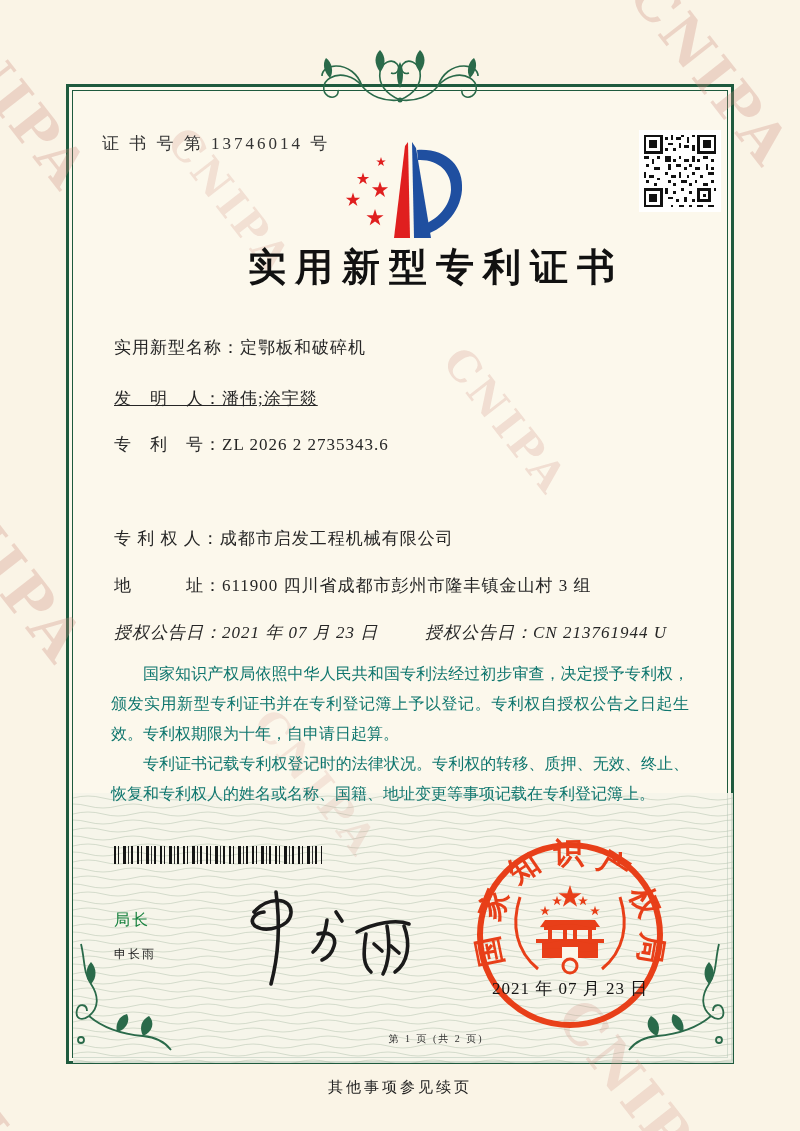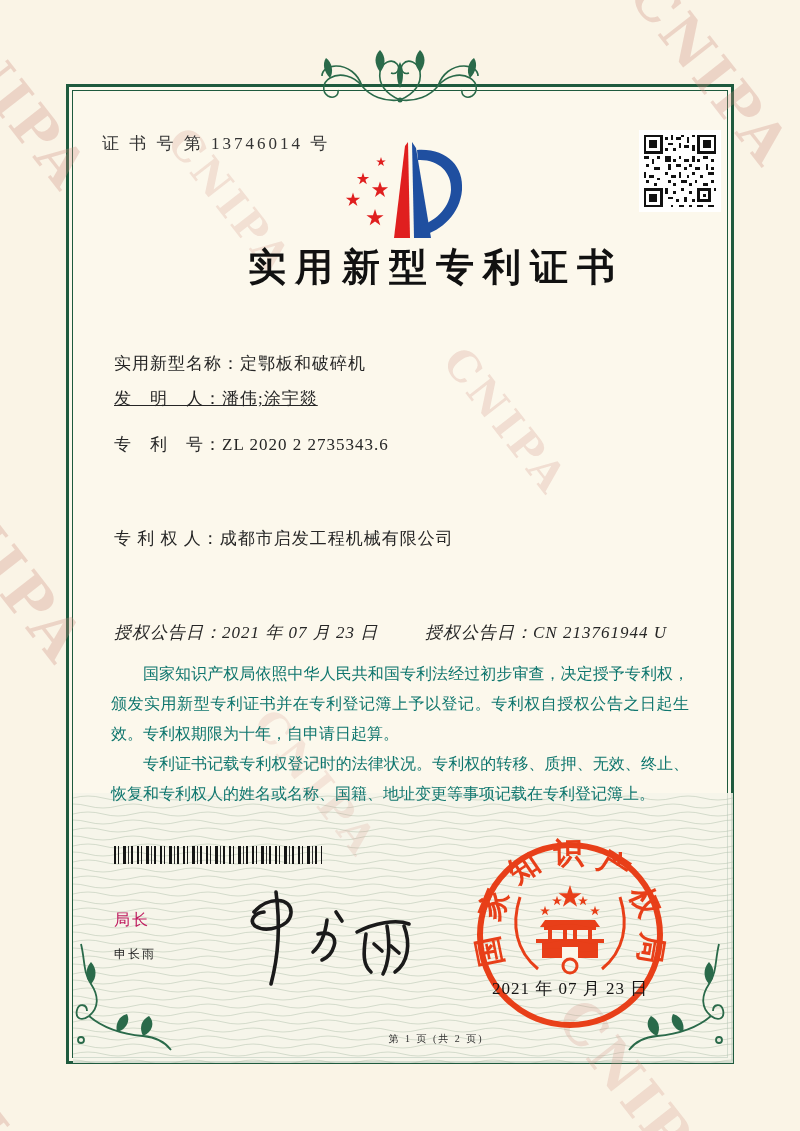--- a/index.html
+++ b/index.html
@@ -29,40 +29,40 @@
   .cert-no{position:absolute; left:36px; top:48px; font-size:17px; letter-spacing:3px; color:#333;}
   .qr{position:absolute; left:573px; top:46px; width:78px; height:78px; background:#fff; padding:2px;}
   .logo{position:absolute; left:268px; top:48px;}
   .title{
     position:absolute; left:0; top:158px; width:100%; text-align:center;
     font-size:38px; font-weight:bold; letter-spacing:9px; color:#111;
   }
   
   .field{position:absolute; left:48px; font-size:17px; letter-spacing:1px; white-space:nowrap; color:#262626;}
   .field .lab{color:#262626;}
-  .f0{top:268px;} .f1{top:303px;text-decoration:underline;} .f2{top:349px;} .f3{top:396px;} .f4{top:443px;} .f5{top:490px;}
+  .f0{top:252px;} .f1{top:303px;text-decoration:underline;} .f2{top:349px;} .f3{top:396px;} .f4{top:443px;} .f5{top:490px;}
   .grant{top:537px;font-style:italic;}
   .grant .g2{position:absolute; left:311px; top:0; white-space:nowrap;}
   
   .paras{position:absolute; left:45px; top:575px; width:578px; font-size:16px;
          line-height:30px; text-align:justify; color:#0f766e;}
   .paras p{margin:0; text-indent:2em;}
   
   .waves{position:absolute; left:4px; top:706px; pointer-events:none;}
   .barcode{
     position:absolute; left:48px; top:762px; width:208px; height:18px;
     background-image:repeating-linear-gradient(90deg,
       #151515 0px,#151515 2px, rgba(0,0,0,0) 2px, rgba(0,0,0,0) 4px,
       #151515 4px,#151515 5px, rgba(0,0,0,0) 5px, rgba(0,0,0,0) 9px,
       #151515 9px,#151515 12px, rgba(0,0,0,0) 12px, rgba(0,0,0,0) 14px,
       #2b2b2b 14px,#2b2b2b 15px, rgba(0,0,0,0) 15px, rgba(0,0,0,0) 17px,
       #151515 17px,#151515 19px, rgba(0,0,0,0) 19px, rgba(0,0,0,0) 23px);
   }
   .sig-title{position:absolute; left:48px; top:826px; font-size:16px; letter-spacing:2px;
-             font-family:"Liberation Sans","DejaVu Sans",sans-serif; color:#be185d;}
+             font-family:"Liberation Sans","DejaVu Sans",sans-serif; color:#15803d;}
   .sig-name{position:absolute; left:48px; top:862px; font-size:12px; letter-spacing:2px;
             font-family:"Liberation Sans","DejaVu Sans",sans-serif; color:#1c1c1c;}
   .sig-svg{position:absolute; left:158px; top:800px;}
   .seal{position:absolute; left:398px; top:745px;}
   .page-num{position:absolute; left:0; top:948px; width:100%; text-align:center;
             font-size:10px; letter-spacing:2px; color:#333;}
   .cont-note{position:absolute; z-index:3; left:0; top:1078px; width:800px; text-align:center;
              font-size:15px; letter-spacing:3px; color:#222;}
   
   .orn-top{position:absolute; z-index:2; left:300px; top:42px; pointer-events:none;}
@@ -275,22 +275,23 @@
       <g fill="#1f4fa0">
         <path d="M80,106 L78,10 L82,16 L97,106 Z"></path>
         <path d="M83,18 C 112,16 130,34 128,58 C 126,82 108,98 88,104 L 86,94 C 104,88 116,74 117,58 C 118,40 104,27 84,28 Z"></path>
       </g>
     </svg>
 
     <div class="title">实用新型专利证书</div>
 
     <div class="field f0"><span class="lab">实用新型名称：</span><span>定鄂板和破碎机</span></div>
     <div class="field f1"><span class="lab">发　明　人：</span><span>潘伟;涂宇燚</span></div>
-    <div class="field f2"><span class="lab">专　利　号：</span><span>ZL 2020 2 2735343.6</span></div>
+    <div class="field f2"><span class="lab">专　利　号：</span><span>ZL 2026 2 2735343.6</span></div>
     <div class="field f4"><span class="lab">专 利 权 人：</span><span>成都市启发工程机械有限公司</span></div>
+    <div class="field f5"><span class="lab">地　　　址：</span><span>611900  四川省成都市彭州市隆丰镇金山村 3 组</span></div>
 
     <div class="field grant">
       <span>授权公告日：</span><span>2021 年 07 月 23 日</span>
       <span class="g2"><span>授权公告日：</span><span>CN 213761944 U</span></span>
     </div>
 
     <div class="paras">
       <p>国家知识产权局依照中华人民共和国专利法经过初步审查，决定授予专利权，颁发实用新型专利证书并在专利登记簿上予以登记。专利权自授权公告之日起生效。专利权期限为十年，自申请日起算。</p>
       <p>专利证书记载专利权登记时的法律状况。专利权的转移、质押、无效、终止、恢复和专利权人的姓名或名称、国籍、地址变更等事项记载在专利登记簿上。</p>
     </div>
@@ -341,13 +342,14 @@
         <circle cx="106" cy="137" r="7" fill="none" stroke="#e8360e" stroke-width="3"></circle>
         <path d="M56,68 C 47,96 52,122 74,140" fill="none" stroke="#e8360e" stroke-width="3"></path>
         <path d="M156,68 C 165,96 160,122 138,140" fill="none" stroke="#e8360e" stroke-width="3"></path>
       </g>
       <text x="106" y="165" text-anchor="middle" font-size="17" letter-spacing="1" fill="#151515" font-family="'Liberation Serif','DejaVu Serif',serif">2021 年 07 月 23 日</text>
     </svg>
 
     <div class="page-num">第 1 页 (共 2 页)</div>
   </div>
 
+  <div class="cont-note">其他事项参见续页</div>
 </div>
 
 </body></html>

